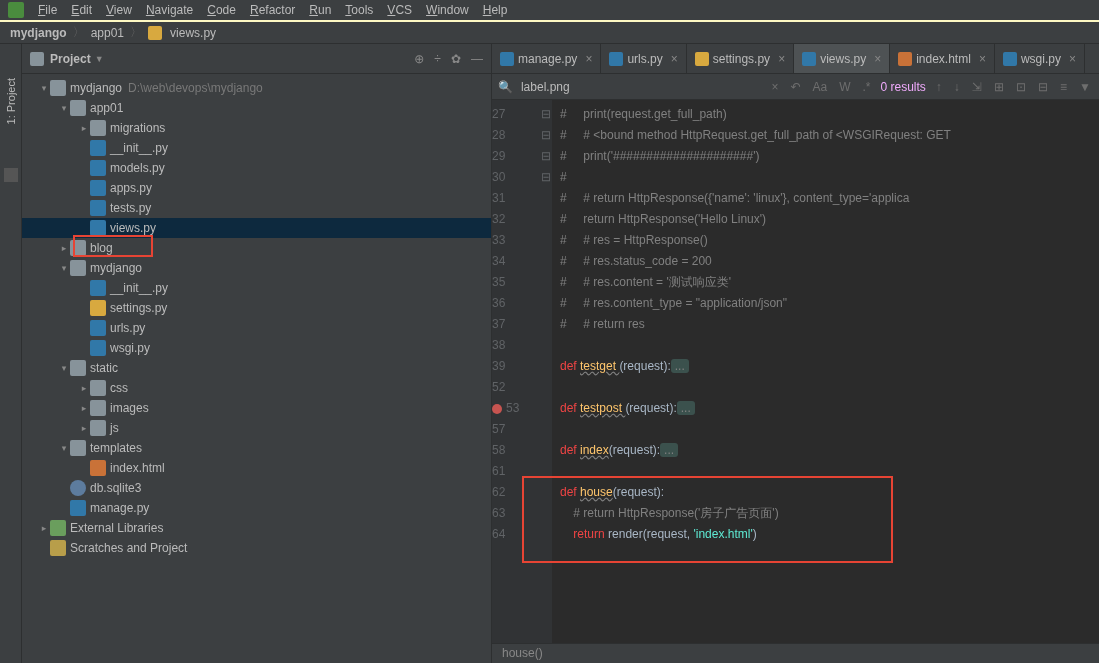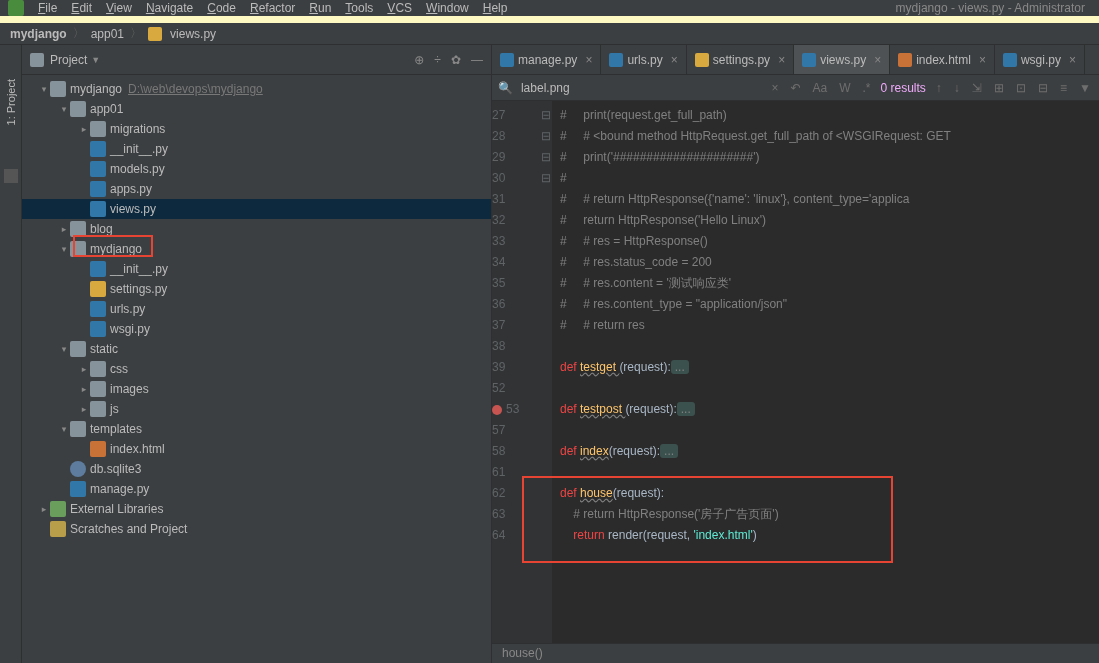--- a/index.html
+++ b/index.html
@@ -1,49 +1,49 @@
 <!DOCTYPE html>
 <html><head>
 <meta charset="utf-8">
 <style>
 * { margin: 0; padding: 0; box-sizing: border-box; font-family: 'Segoe UI', Arial, sans-serif; font-size: 12px; }
 body { background: #3c3f41; color: #bbbbbb; width: 1099px; height: 663px; overflow: hidden; }
-.menubar { height: 22px; background: #3c3f41; display: flex; align-items: center; padding: 8px 8px; gap: 2px; border-bottom: 7px solid #fef9c3; }
+.menubar { height: 22px; background: #3c3f41; display: flex; align-items: center; padding: 8px 8px; gap: 2px; border-bottom: 2px solid #fef9c3; }
 .menubar .logo { width: 16px; height: 16px; background: #4a8c3e; border-radius: 2px; margin-right: 6px; }
 .menubar span { padding: 1px 6px; color: #bbbbbb; cursor: pointer; }
 .menubar span u { text-decoration: underline; }
 .menubar .title { margin-left: auto; color: #888; }
 .breadcrumb { height: 22px; background: #3c3f41; display: flex; align-items: center; padding: 0 10px; gap: 6px; border-bottom: 1px solid #2d2f30; }
 .breadcrumb .sep { color: #666; }
 .breadcrumb .icon-py { width: 14px; height: 14px; background: #d8a93f; border-radius: 2px; display: inline-block; margin-right: 2px; }
 .main { display: flex; height: 619px; }
 .left-gutter { width: 22px; background: #3c3f41; border-right: 1px solid #2d2f30; display: flex; flex-direction: column; align-items: center; padding-top: 30px; }
 .left-gutter .vtext { writing-mode: vertical-rl; transform: rotate(180deg); color: #bbb; font-size: 11px; padding: 4px 0; }
 .left-gutter .sq { width: 14px; height: 14px; background: #555; margin-top: 40px; }
 .sidebar { width: 470px; background: #3c3f41; border-right: 1px solid #2d2f30; display: flex; flex-direction: column; }
 .sidebar-header { height: 30px; display: flex; align-items: center; padding: 0 8px; border-bottom: 1px solid #2d2f30; }
 .sidebar-header .folder-icon { width: 14px; height: 14px; background: #87939a; border-radius: 2px; margin-right: 6px; }
-.sidebar-header .title { font-weight: normal; color: #bbb; }
+.sidebar-header .title { font-weight: bold; color: #bbb; }
 .sidebar-header .dd { margin-left: 4px; color: #888; font-size: 9px; }
 .sidebar-header .tools { margin-left: auto; display: flex; gap: 10px; color: #888; }
 .tree { flex: 1; overflow: auto; padding: 4px 0; }
 .tree-row { height: 20px; display: flex; align-items: center; padding-left: 8px; cursor: pointer; position: relative; }
 .tree-row.selected { background: #0d293e; }
 .tree-row .arrow { width: 12px; color: #888; font-size: 9px; text-align: center; }
 .tree-row .noarrow { width: 12px; }
 .tree-row .icon { width: 16px; height: 16px; margin-right: 4px; border-radius: 2px; }
 .tree-row .icon.folder { background: #87939a; }
 .tree-row .icon.folder-root { background: #87939a; position: relative; }
 .tree-row .icon.py { background: #3178a8; }
 .tree-row .icon.py-dot { background: #d8a93f; }
 .tree-row .icon.html { background: #c97238; }
 .tree-row .icon.db { background: #5d7c9e; border-radius: 50%; }
 .tree-row .icon.lib { background: #6a9e5d; }
 .tree-row .icon.scratch { background: #b89e4a; }
-.tree-row .path { color: #787878; margin-left: 6px; text-decoration: underline; }
+.tree-row .path { color: #787878; margin-left: 6px; }
 .redbox1 { position: absolute; left: 73px; top: 235px; width: 80px; height: 22px; border: 2px solid #e74434; pointer-events: none; z-index: 5; }
 .editor-area { flex: 1; display: flex; flex-direction: column; background: #2b2b2b; }
 .tabs { height: 30px; background: #3c3f41; display: flex; align-items: stretch; border-bottom: 1px solid #2d2f30; overflow: hidden; }
 .tab { display: flex; align-items: center; padding: 0 8px; gap: 4px; border-right: 1px solid #2d2f30; cursor: pointer; }
 .tab.active { background: #4e5254; }
 .tab .icon { width: 14px; height: 14px; border-radius: 2px; }
 .tab .close { color: #888; margin-left: 4px; }
 .searchbar { height: 26px; background: #3c3f41; display: flex; align-items: center; padding: 0 6px; border-bottom: 1px solid #2d2f30; gap: 8px; }
 .searchbar .mag { color: #888; }
 .searchbar .query { flex: 0 0 auto; color: #bbb; }
@@ -65,21 +65,20 @@
 .indent-0 { padding-left: 16px; }
 .indent-1 { padding-left: 36px; }
 .indent-2 { padding-left: 56px; }
 </style>
 </head>
 <body>
 
 <div class="menubar">
   <div class="logo"></div>
   <div id="menu-items" style="display: contents;"><span><u>F</u>ile</span><span><u>E</u>dit</span><span><u>V</u>iew</span><span><u>N</u>avigate</span><span><u>C</u>ode</span><span><u>R</u>efactor</span><span><u>R</u>un</span><span><u>T</u>ools</span><span><u>V</u>CS</span><span><u>W</u>indow</span><span><u>H</u>elp</span></div>
-  <span class="title">mydjango - views.py - Administrator</span>
 </div>
 
 <div class="breadcrumb">
   <span style="font-weight:bold">mydjango</span>
   <span class="sep">〉</span>
   <span>app01</span>
   <span class="sep">〉</span>
   <span class="icon-py"></span>
   <span>views.py</span>
 </div>
@@ -126,20 +125,25 @@
         </div>
         <div class="tree-row indent-2">
           <span class="noarrow"></span>
           <span class="icon py"></span>
           <span>models.py</span>
         </div>
         <div class="tree-row indent-2">
           <span class="noarrow"></span>
           <span class="icon py"></span>
           <span>apps.py</span>
+        </div>
+        <div class="tree-row indent-2">
+          <span class="noarrow"></span>
+          <span class="icon py"></span>
+          <span>tests.py</span>
         </div>
         <div class="tree-row indent-2 selected">
           <span class="noarrow"></span>
           <span class="icon py"></span>
           <span>views.py</span>
         </div>
         <div class="tree-row indent-1">
           <span class="arrow">▸</span>
           <span class="icon folder"></span>
           <span>blog</span>

